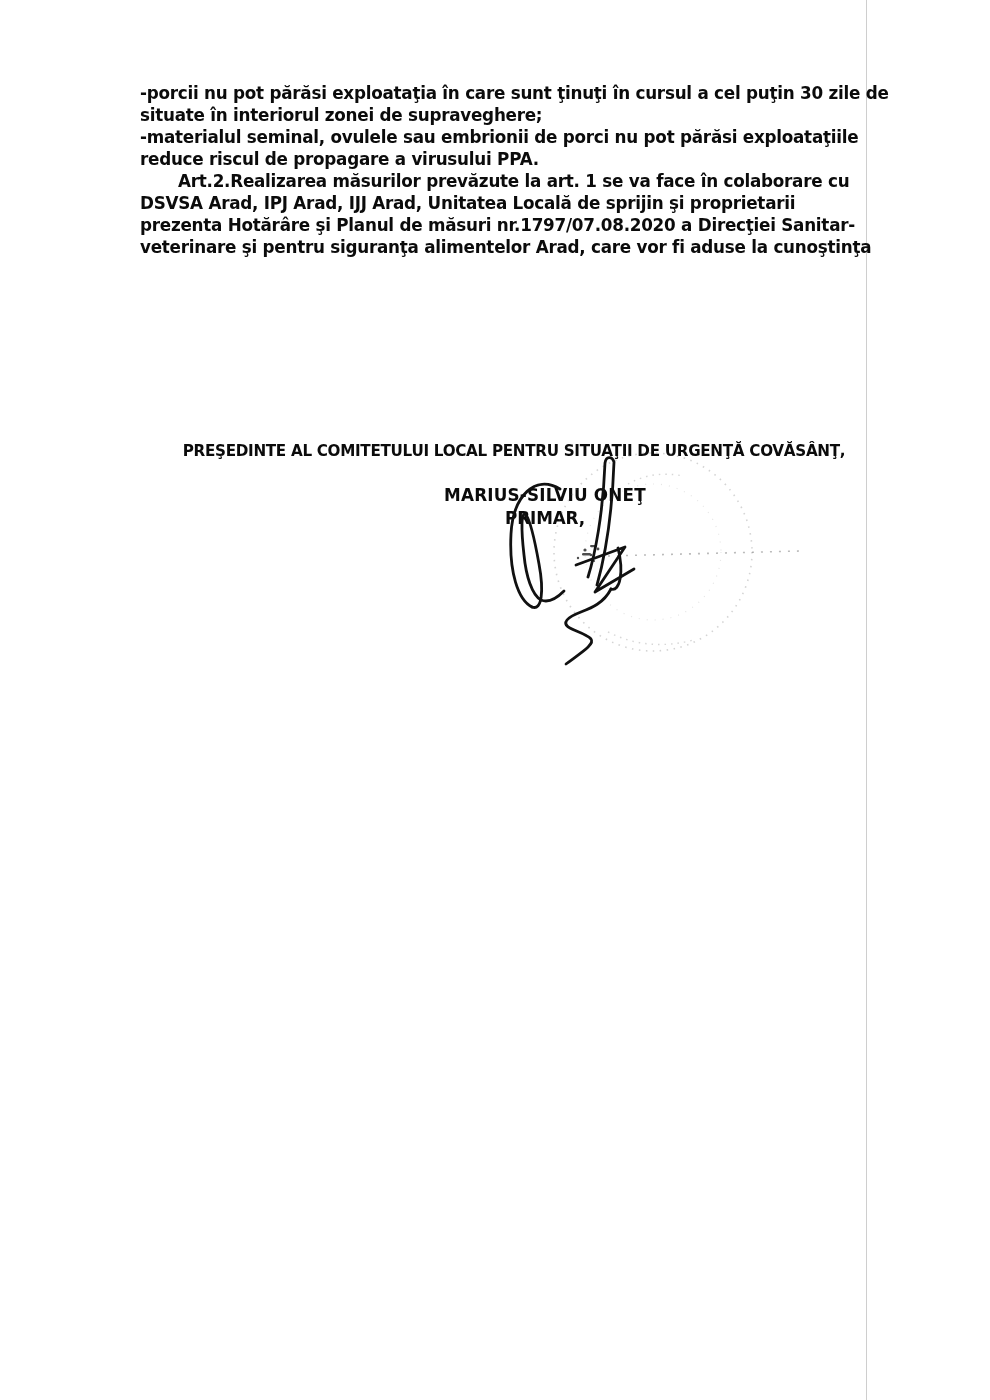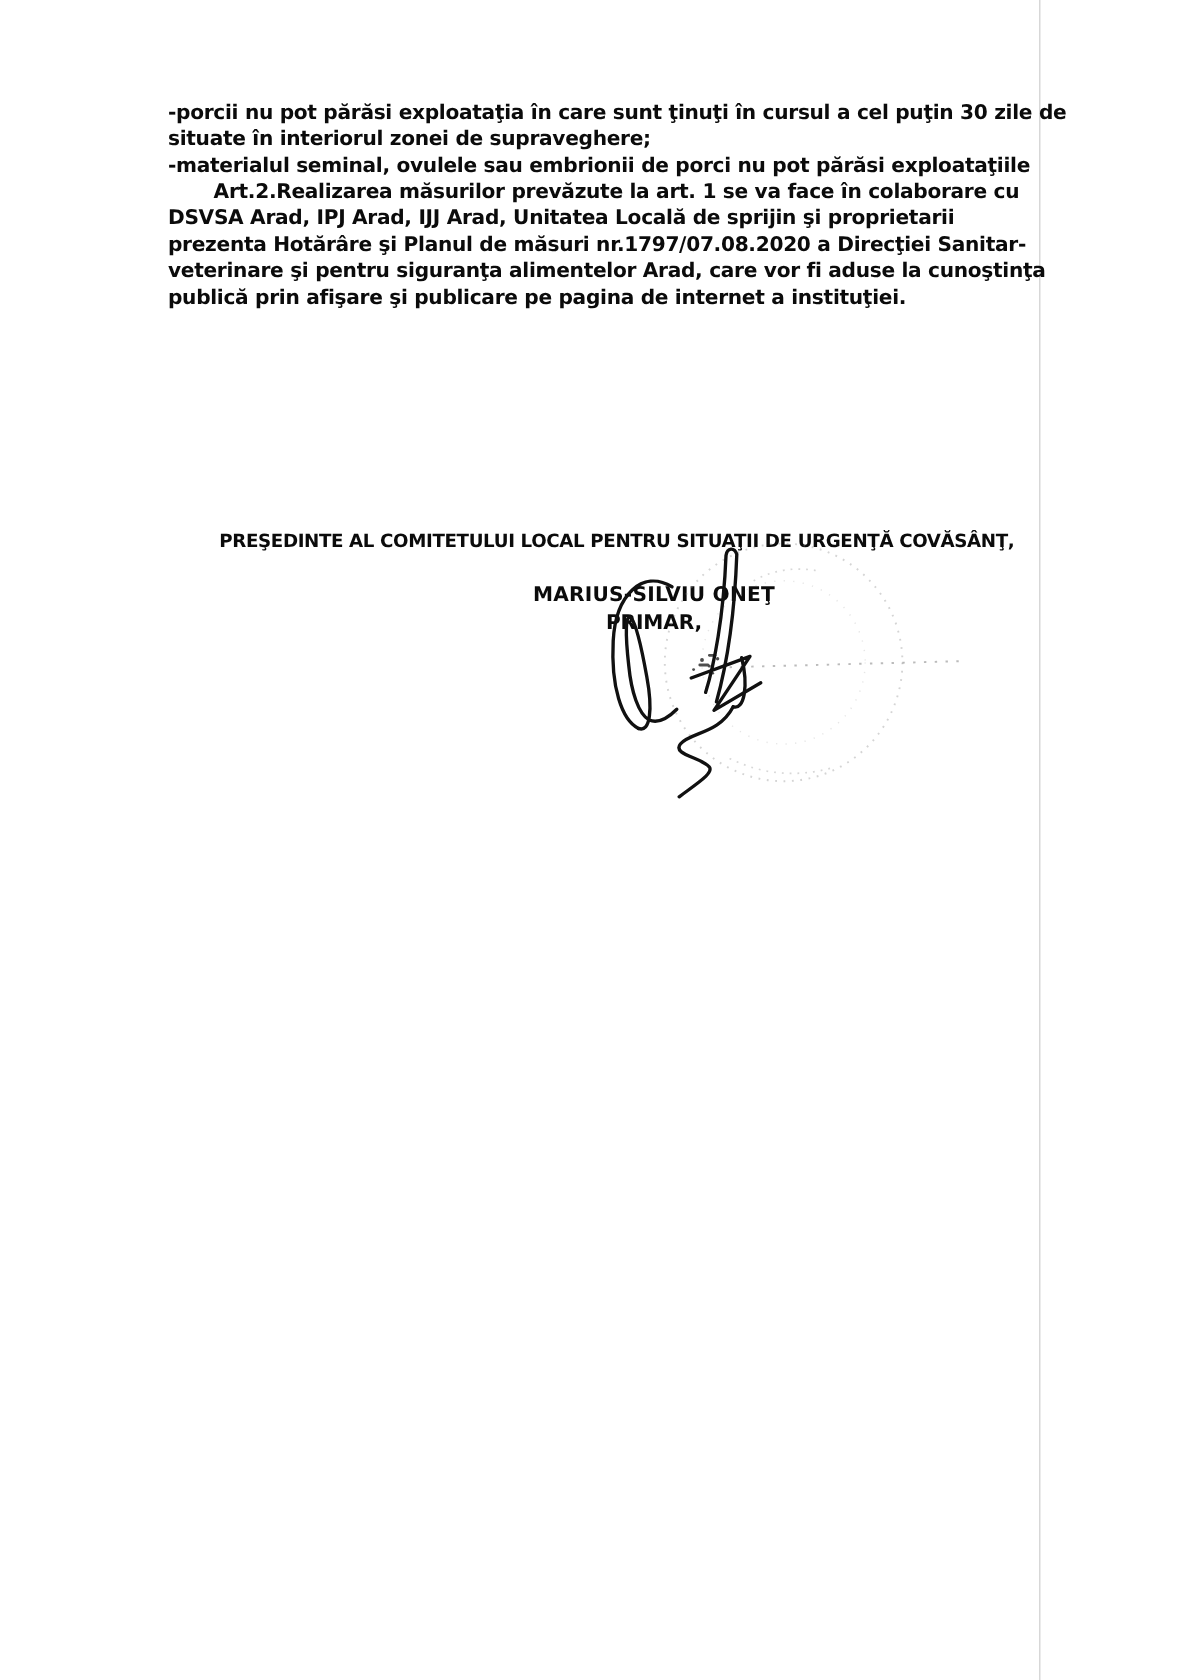--- a/index.html
+++ b/index.html
@@ -35,25 +35,25 @@
 <body>
 
 <div class="page">
 
   <div class="fold-line"></div>
 
   <div class="body-text">
       <div class="line">-porcii nu pot părăsi exploataţia în care sunt ţinuţi în cursul a cel puţin 30 zile de</div>
       <div class="line">situate în interiorul zonei de supraveghere;</div>
       <div class="line">-materialul seminal, ovulele sau embrionii de porci nu pot părăsi exploataţiile</div>
+      <div class="line">reduce riscul de propagare a virusului PPA.</div>
       <div class="line indent">Art.2.Realizarea măsurilor prevăzute la art. 1 se va face în colaborare cu</div>
       <div class="line">DSVSA Arad, IPJ Arad, IJJ Arad, Unitatea Locală de sprijin şi proprietarii</div>
       <div class="line">prezenta Hotărâre şi Planul de măsuri nr.1797/07.08.2020 a Direcţiei Sanitar-</div>
       <div class="line">veterinare şi pentru siguranţa alimentelor Arad, care vor fi aduse la cunoştinţa</div>
-      <div class="line">publică prin afişare şi publicare pe pagina de internet a instituţiei.</div>
     </div>
 
   <div class="sig-line sig-l1">PREŞEDINTE AL COMITETULUI LOCAL PENTRU SITUAŢII DE URGENŢĂ COVĂSÂNŢ,</div>
   <div class="sig-line sig-l2">PRIMAR,</div>
   <div class="sig-line sig-l3">MARIUS-SILVIU ONEŢ</div>
 
   <svg class="sig-art" viewBox="0 0 345 220" xmlns="http://www.w3.org/2000/svg">
 
     <g fill="none" stroke="#8d8d8d">
       <circle cx="175" cy="100" r="99" stroke-width="1.6" stroke-dasharray="1.5 5.5" opacity="0.38"></circle>

